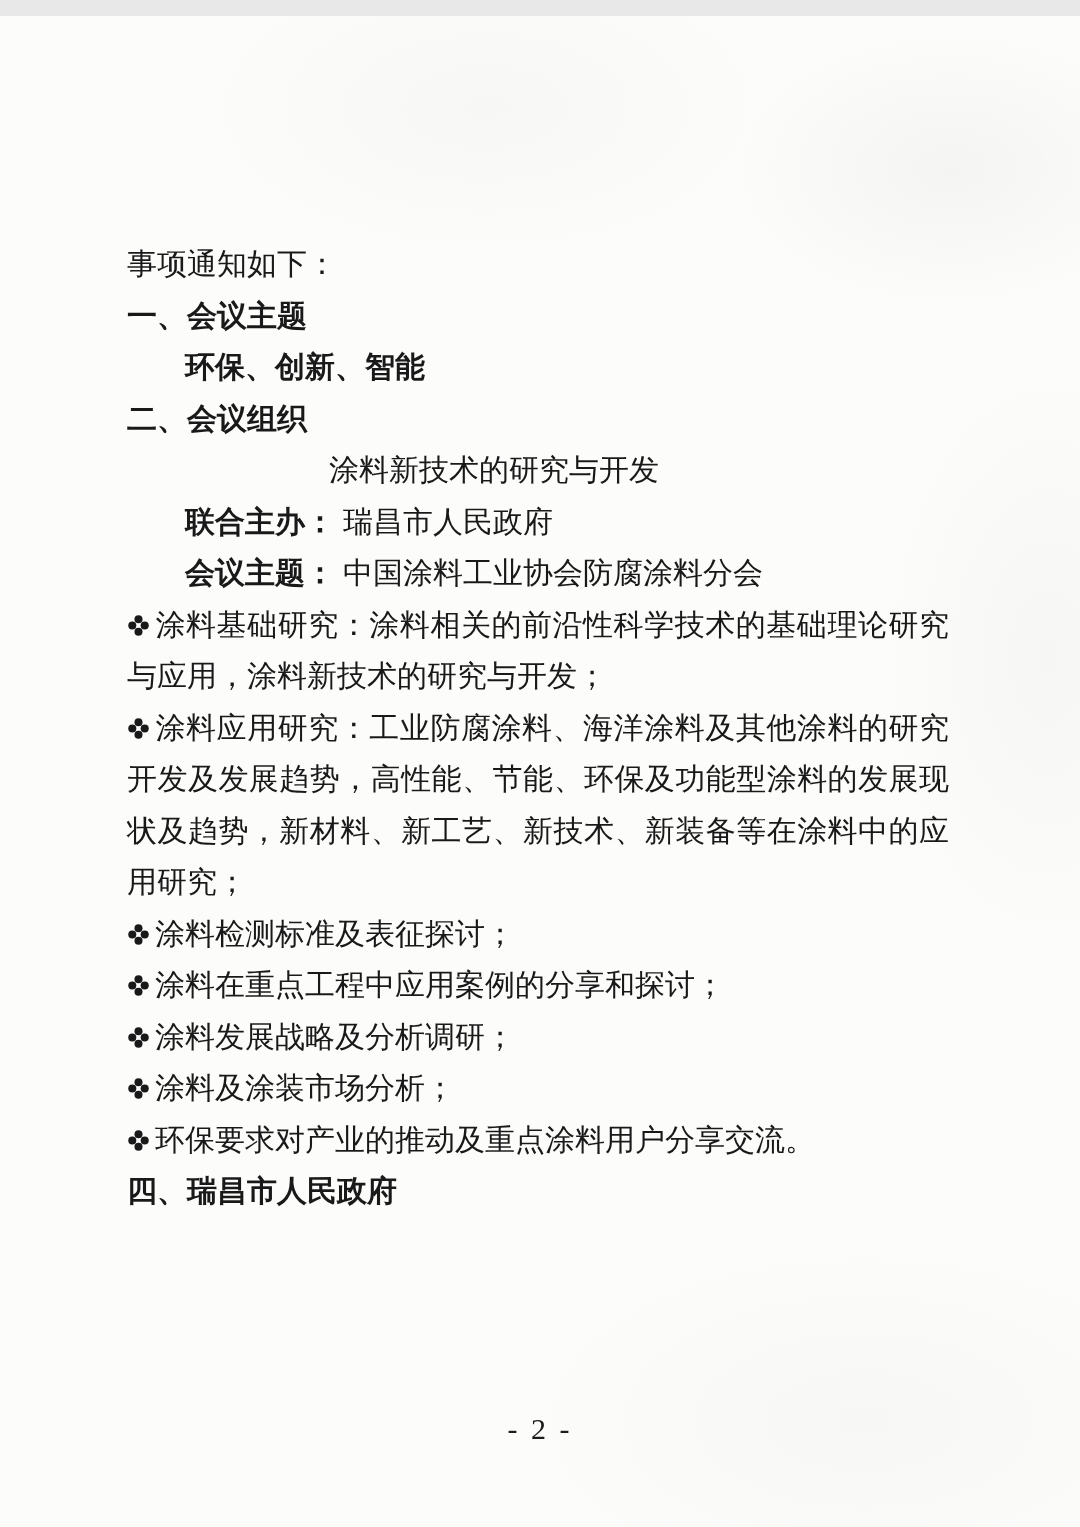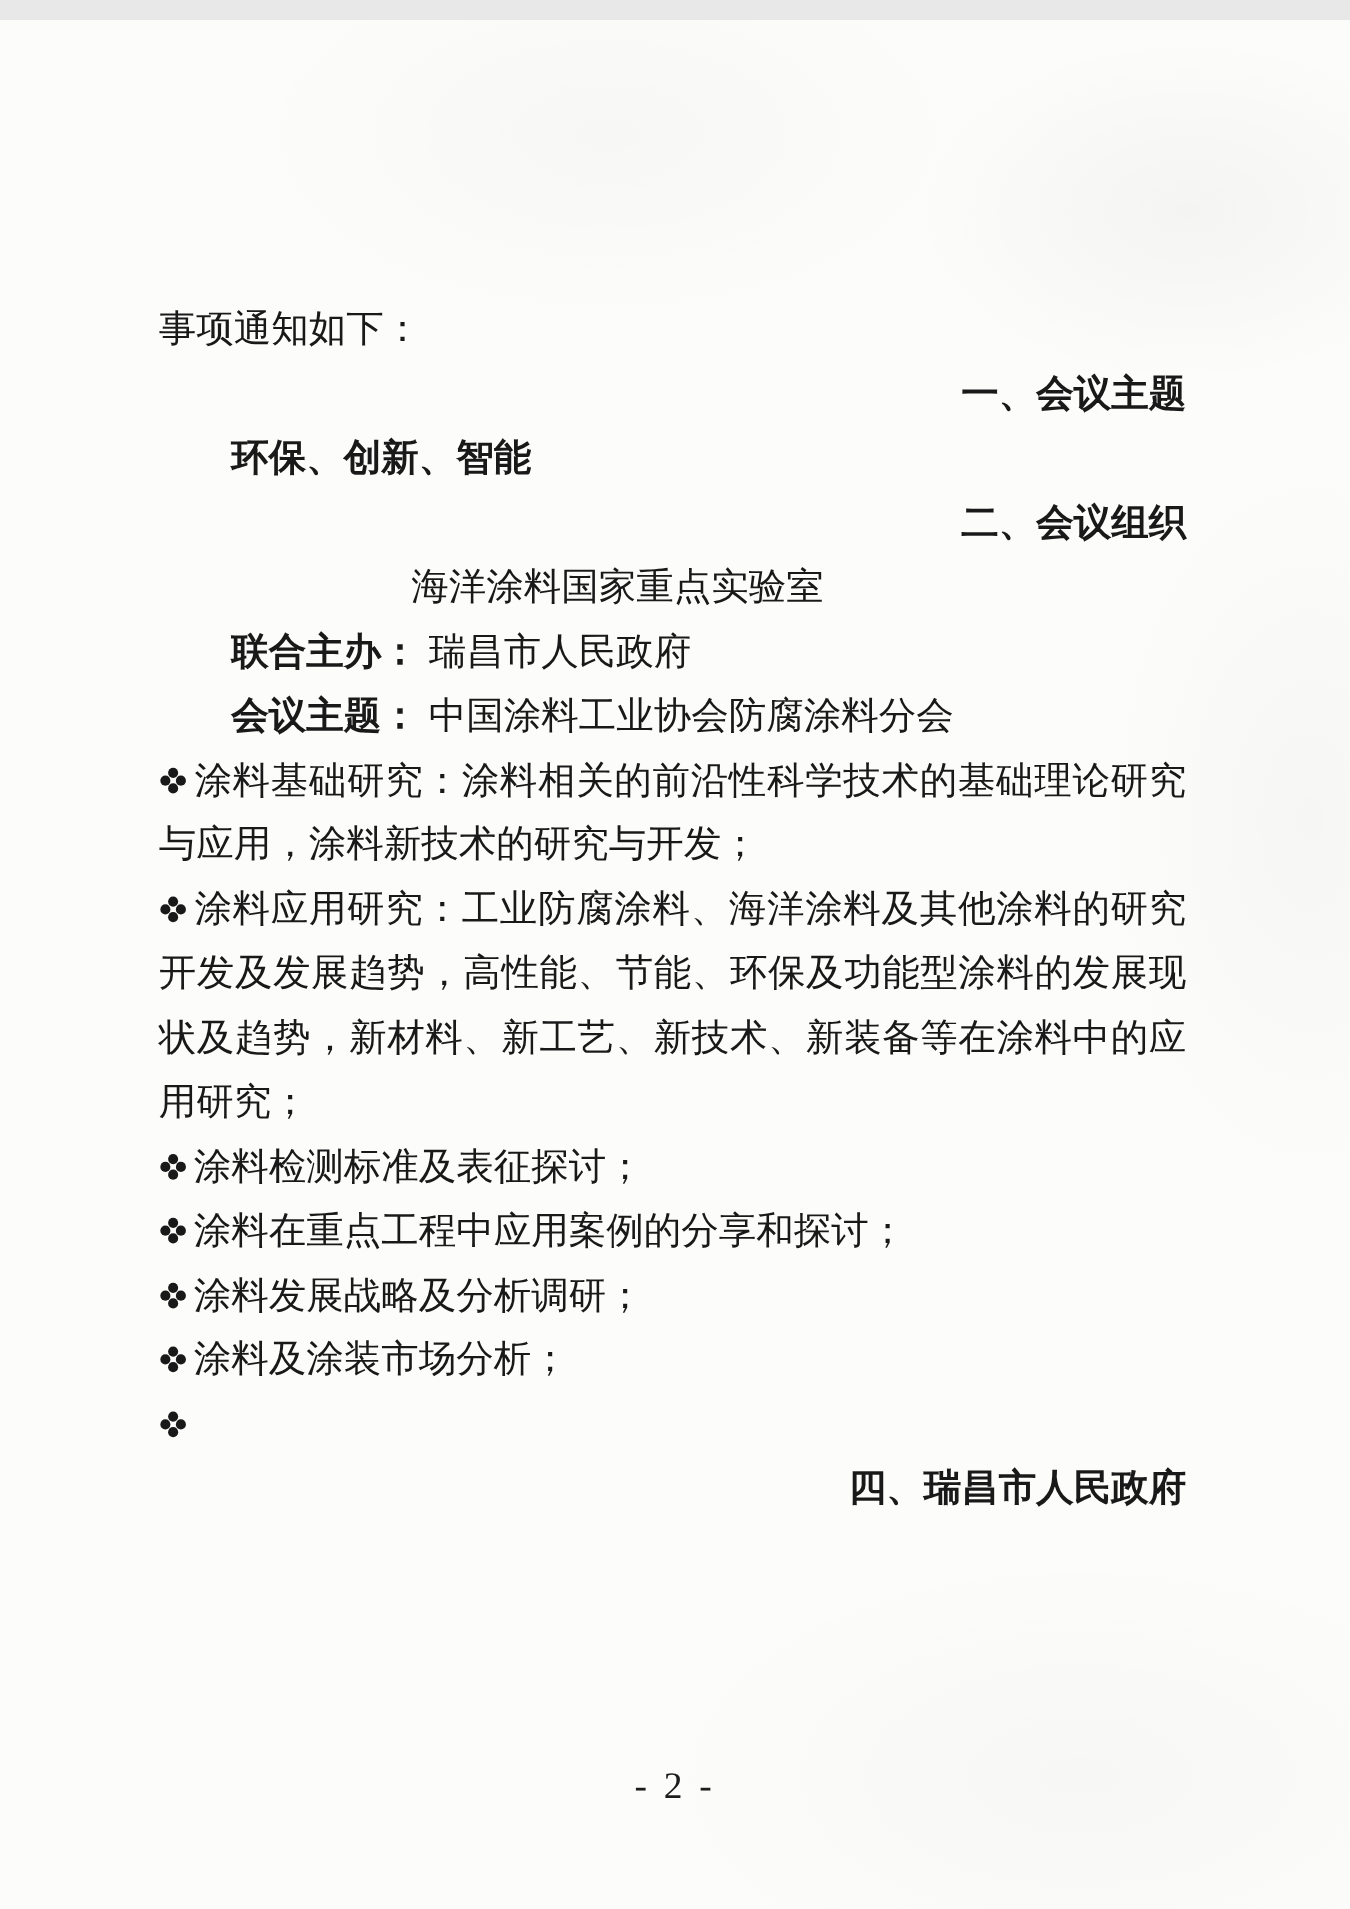--- a/index.html
+++ b/index.html
@@ -30,21 +30,20 @@
   }
   .line {
     margin: 0;
     font-size: 30px;
     line-height: 51.5px;
     font-weight: 400;
     white-space: normal;
   }
   .heading {
     font-weight: 700;
-    text-align: right;
   }
   .bold { font-weight: 700; }
   .indent-1 { padding-left: 58px; }
   .indent-2 { padding-left: 202px; }
   .org-row { display: block; }
   .org-label { font-weight: 700; margin-right: 8px; }
   .org-value { font-weight: 400; }
   .para {
     text-align: justify;
     text-justify: inter-character;
@@ -76,21 +75,21 @@
 
     <p class="line">事项通知如下：</p>
 
     <p class="line heading">一、会议主题</p>
 
     <p class="line bold indent-1">环保、创新、智能</p>
 
     <p class="line heading">二、会议组织</p>
 
     <p class="line org-row indent-2">
-      <span class="org-value">海洋涂料国家重点实验室</span>
+      <span class="org-value">涂料新技术的研究与开发</span>
     </p>
     <p class="line org-row indent-1">
       <span class="org-label">联合主办：</span><span class="org-value">瑞昌市人民政府</span>
     </p>
     <p class="line org-row indent-1">
       <span class="org-label">会议主题：</span><span class="org-value">中国涂料工业协会防腐涂料分会</span>
     </p>
 
 
     <p class="line para"><span class="bullet-icon"><svg viewBox="0 0 20 20">
@@ -148,20 +147,20 @@
             </g>
           </svg></span><span>涂料及涂装市场分析；</span></p>
 
     <p class="line para"><span class="bullet-icon"><svg viewBox="0 0 20 20">
             <g fill="#191919">
               <circle cx="10" cy="4.6" r="3.5"></circle>
               <circle cx="4.6" cy="10" r="3.5"></circle>
               <circle cx="15.4" cy="10" r="3.5"></circle>
               <circle cx="10" cy="15.4" r="3.5"></circle>
             </g>
-          </svg></span></p>
+          </svg></span><span>环保要求对产业的推动及重点涂料用户分享交流。</span></p>
 
     <p class="line heading">四、瑞昌市人民政府</p>
 
   </div>
 
   <div class="footer">- 2 -</div>
 </div>
 
 </body></html>

